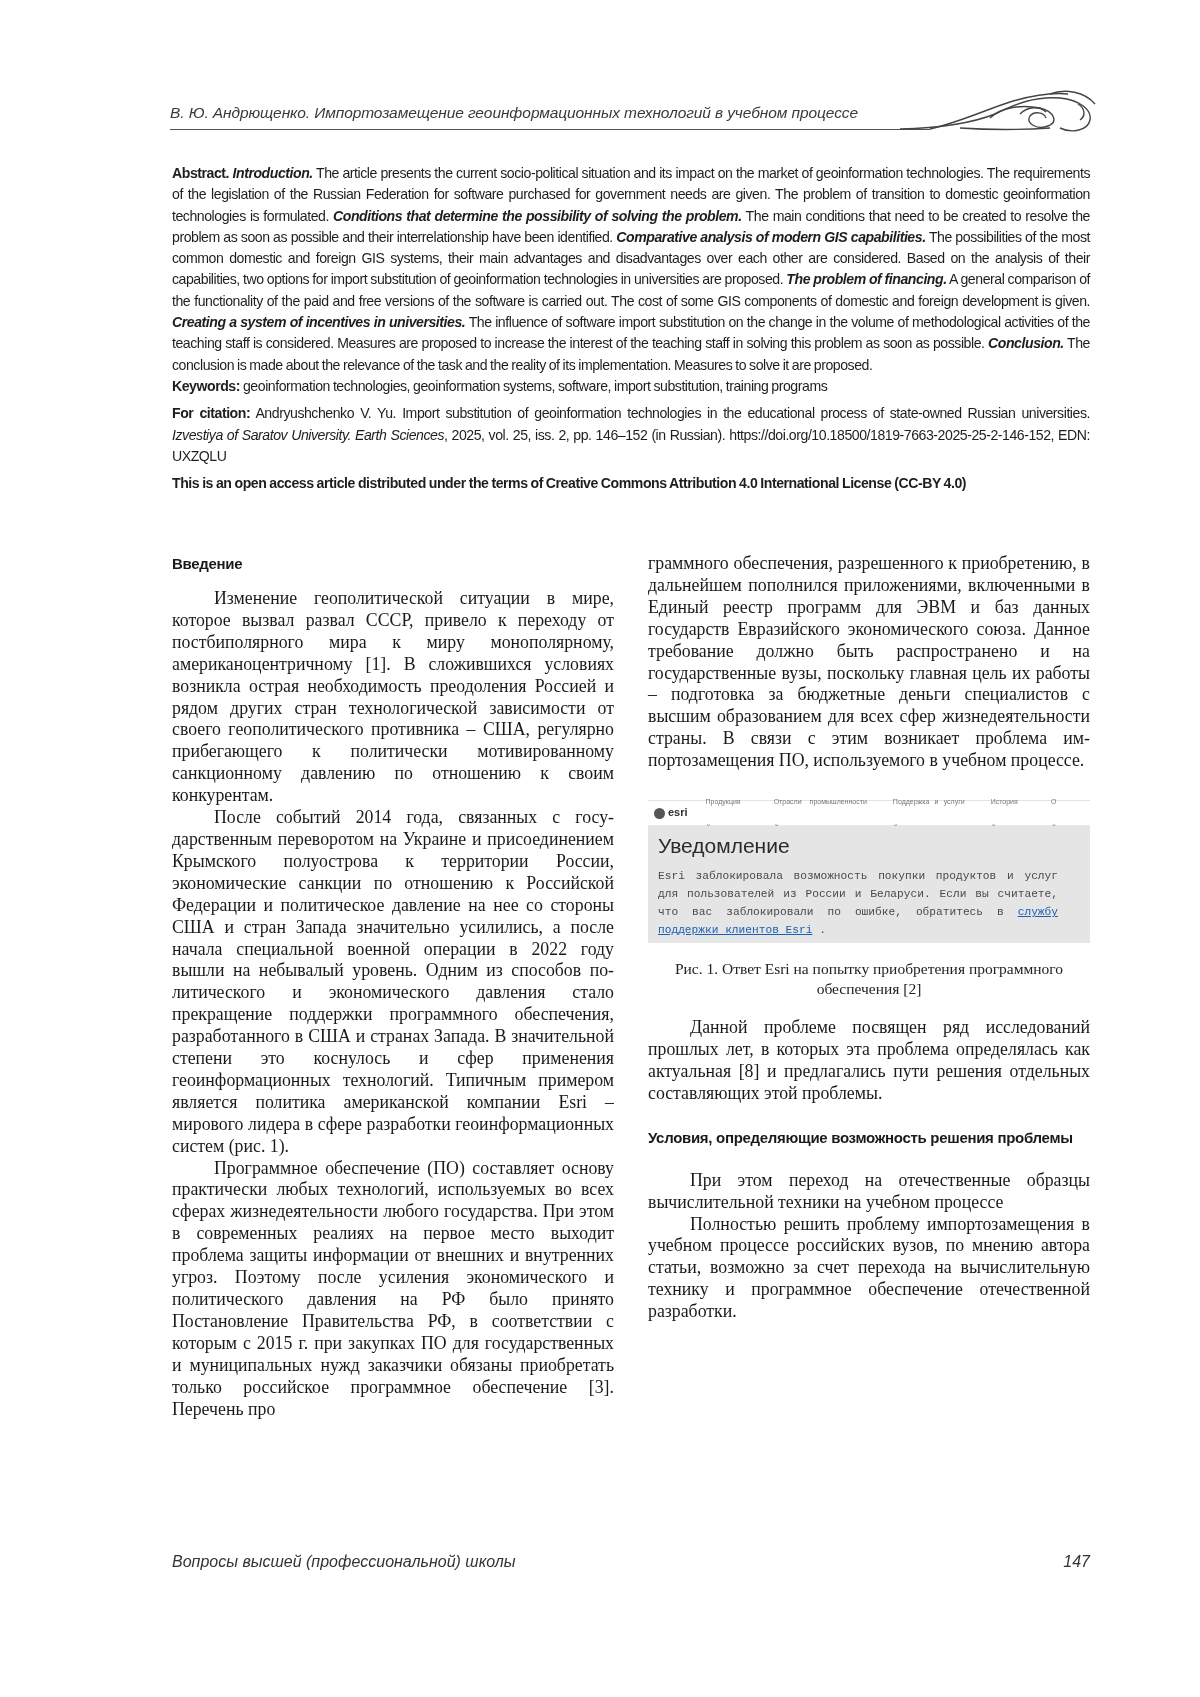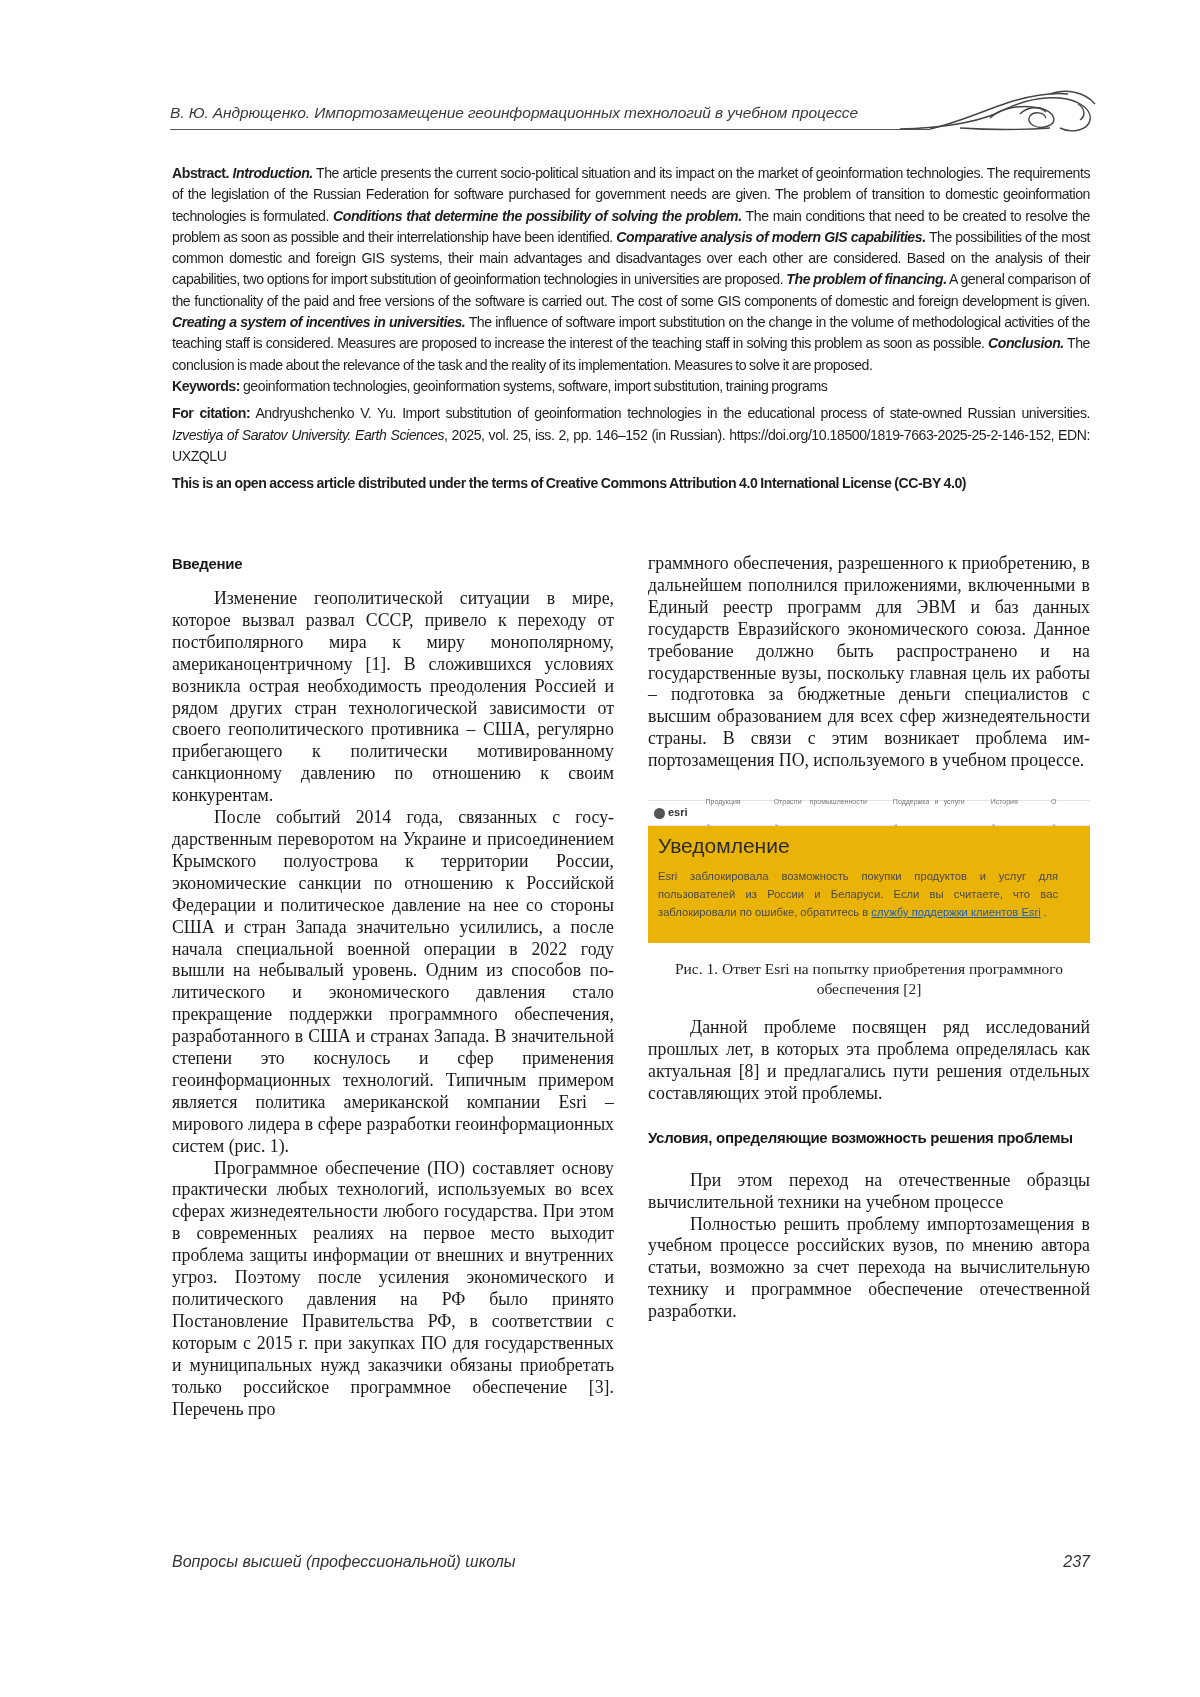--- a/index.html
+++ b/index.html
@@ -20,27 +20,27 @@
   .license { margin-top: 6px; font-weight: bold; }
 
   .col { position: absolute; width: 442px; font-size: 17.8px; line-height: 21.9px; text-align: justify; color: #1a1a1a; }
   .col-left { left: 172px; top: 553px; }
   .col-right { left: 648px; top: 553px; }
   .section-heading { font-family: "Liberation Sans", sans-serif; font-weight: bold; font-size: 15px; line-height: 21px; color: #1a1a1a; letter-spacing: -0.3px; }
   .p { text-indent: 42px; hyphens: manual; }
   .p.noind { text-indent: 0; }
 
   .figure { margin-top: 28px; width: 442px; }
-  .fig-img { width: 442px; height: 143px; background: #eab308; position: relative; border-top: 1px solid #e3e3e3; }
+  .fig-img { width: 442px; height: 143px; background: #e5e5e5; position: relative; border-top: 1px solid #e3e3e3; }
   .fig-nav { height: 25px; background: #ffffff; display: flex; align-items: center; font-family: "Liberation Sans", sans-serif; font-size: 7px; color: #777; border-bottom: 1px solid #e8e8e8; }
   .fig-logo { display: flex; align-items: center; margin-left: 6px; margin-right: 18px; font-size: 11px; color: #333; font-weight: bold; }
   .globe { width: 11px; height: 11px; border-radius: 50%; background: #555; margin-right: 3px; }
   .fig-nav span.nav-item { margin-right: 26px; }
   .fig-title { position: absolute; left: 10px; top: 34px; font-family: "Liberation Sans", sans-serif; font-size: 21px; color: #2b2b2b; }
-  .fig-text { position: absolute; left: 10px; top: 66px; width: 400px; font-family: Liberation Sans, sans-serif; font-size: 11.2px; line-height: 18px; color: #4a4a4a; }
+  .fig-text { position: absolute; left: 10px; top: 66px; width: 400px; font-family: Liberation Mono, monospace; font-size: 11.2px; line-height: 18px; color: #4a4a4a; }
   .fig-link { color: #1a5fb4; text-decoration: underline; }
   .fig-caption { margin-top: 16px; font-size: 15.5px; line-height: 20px; text-align: center; color: #222; }
 
   .gap { height: 14px; }
   .gap2 { height: 22px; }
   .gap3 { height: 18px; }
 
   .footer { position: absolute; left: 172px; top: 1553px; width: 918px; font-family: "Liberation Sans", sans-serif; font-style: italic; font-size: 16px; color: #333; }
   .footer-journal { position: absolute; left: 0; top: 0; }
   .footer-page { position: absolute; right: 0; top: 0; }
@@ -114,14 +114,14 @@
   <p class="p">Данной проблеме посвящен ряд исследо­ваний прошлых лет, в которых эта проблема определялась как актуальная [8] и предлагались пути решения отдельных составляющих этой проблемы.</p>
   <div class="gap2"></div>
   <div class="section-heading">Условия, определяющие возможность решения проблемы</div>
   <div class="gap2"></div>
   <p class="p">При этом переход на отечественные образцы вычислительной техники на учебном процессе</p>
   <p class="p">Полностью решить проблему импортозаме­щения в учебном процессе российских вузов, по мнению автора статьи, возможно за счет пере­хода на вычислительную технику и программное обеспечение отечественной разработки.</p>
 </div>
 
 <div class="footer">
   <span class="footer-journal">Вопросы высшей (профессиональной) школы</span>
-  <span class="footer-page">237</span>
+  <span class="footer-page">147</span>
 </div>
 
 </body></html>

